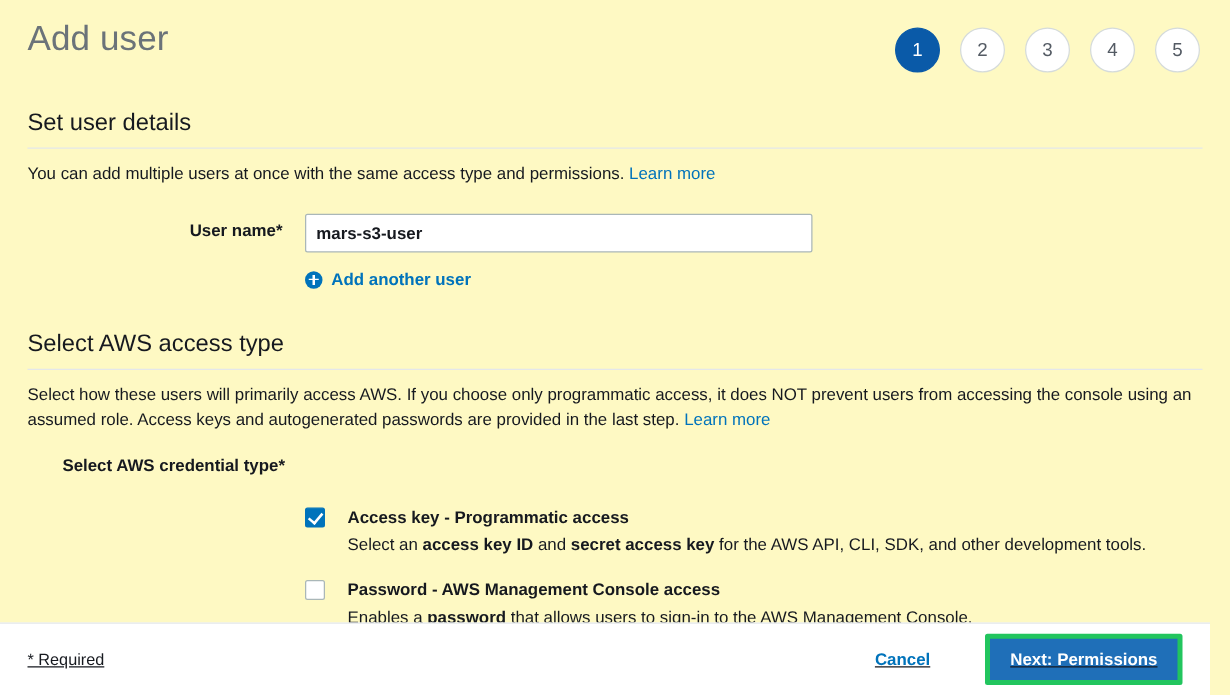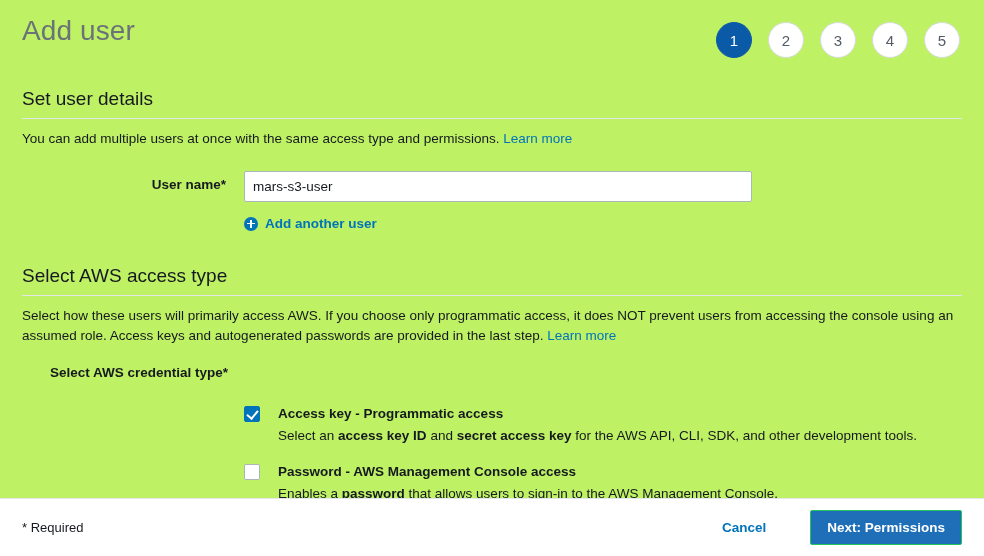--- a/index.html
+++ b/index.html
@@ -8,21 +8,21 @@
     width: 984px; height: 556px;
     background: #ffffff;
     font-family: "Liberation Sans", sans-serif;
     color: #16191f;
     overflow: hidden;
   }
   .page {
     position: relative;
     width: 984px;
     height: 556px;
-    background: #bef264;
+    background: #fef9c3;
   }
 
   
   .header {
     position: relative;
     padding: 14px 22px 0 22px;
     height: 72px;
   }
   .page-title {
     font-size: 28px;
@@ -95,30 +95,31 @@
     width: 222px;
     text-align: right;
     padding-right: 18px;
     font-size: 13.5px;
     font-weight: bold;
     color: #16191f;
     padding-top: 6px;
   }
   .field-col { flex: 1; }
   input.text-input {
-    width: 508px;
+    width: 406px;
     height: 31px;
     padding: 4px 8px;
     font-size: 13.5px;
     font-family: "Liberation Sans", sans-serif;
     color: #16191f;
     border: 1px solid #aab7b8;
     border-radius: 2px;
     background: #ffffff;
     outline: none;
+    font-weight: bold;
   }
   .add-another {
     margin-top: 14px;
     display: flex;
     align-items: center;
     gap: 7px;
     font-size: 13.5px;
     font-weight: bold;
     color: #0073bb;
     cursor: pointer;
@@ -193,27 +194,28 @@
     font-size: 13.5px;
     line-height: 20px;
     color: #16191f;
     max-width: 700px;
   }
   .choice-title { font-weight: bold; margin-bottom: 2px; }
 
   
   .footer {
     position: absolute;
-    left: 0; right: 0; bottom: 0;
+    left: 0; right: 16px; bottom: 0;
     height: 58px;
     border-top: 1px solid #e4e7ea;
     display: flex;
     align-items: center;
     padding: 0 22px;
     background: #ffffff;
+    text-decoration: underline;
   }
   .required-note {
     font-size: 13px;
     color: #16191f;
   }
   .footer-actions {
     margin-left: auto;
     display: flex;
     align-items: center;
     gap: 38px;
@@ -225,21 +227,21 @@
     background: none;
     border: none;
     cursor: pointer;
     font-family: "Liberation Sans", sans-serif;
   }
   .btn-primary {
     font-size: 13.5px;
     font-weight: bold;
     color: #ffffff;
     background: #1f6fb8;
-    border: 1px solid #22c55e;
+    border: 4px solid #22c55e;
     border-radius: 2px;
     padding: 9px 16px;
     cursor: pointer;
     font-family: "Liberation Sans", sans-serif;
   }
 </style>
 </head>
 <body>
 
 <div class="page">

